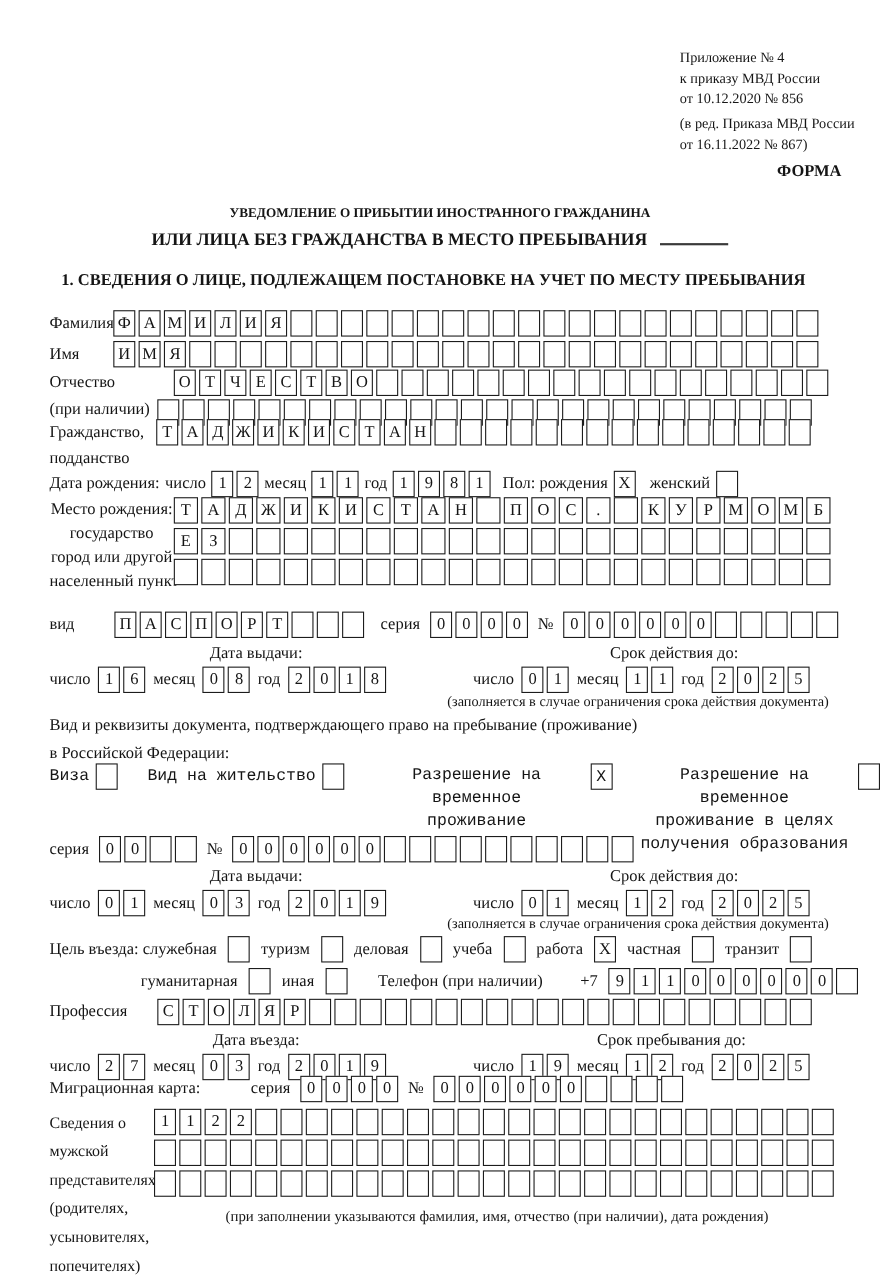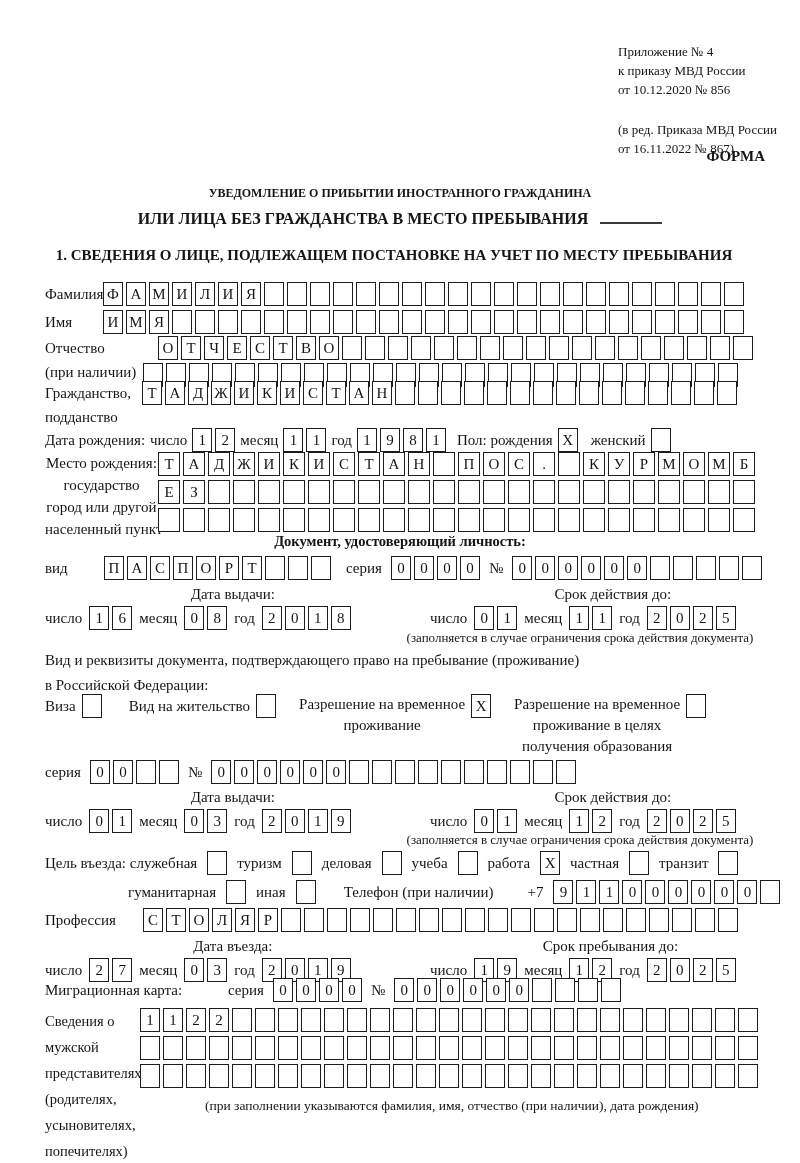--- a/index.html
+++ b/index.html
@@ -20,36 +20,36 @@
   .cells { display: inline-flex; gap: 3px; flex: 0 0 auto; }
   .cell {
     width: 20px; height: 24px; flex: 0 0 auto;
     border: 1.6px solid #1c1c1c; background: #fff;
     display: inline-flex; align-items: center; justify-content: center;
     font-size: 15px; line-height: 1;
   }
   .wide .cell { width: 22px; }
   .labelcol { display: flex; flex-direction: column; flex: 0 0 auto; }
   .cellcol { display: flex; flex-direction: column; gap: 3px; }
-  .grp { display: inline-flex; align-items: center; gap: 6px; }
+  .grp { display: inline-flex; align-items: center; gap: 6px; font-family: Liberation Mono, monospace; }
   .datecol { display: inline-block; text-align: center; }
   .daterow { display: flex; align-items: center; gap: 7px; margin-top: 2px; }
   .blank-line { display: inline-block; width: 62px; border-bottom: 2px solid #3a3a3a; height: 14px; margin-left: 12px; }
   .permit-label { font-size: 15px; line-height: 21px; text-align: center; }
 </style>
 </head>
 <body>
 
 <div class="page">
 
   <div class="r" style="top:42px; left:618px; flex-direction:column;">
     <div class="sm">Приложение № 4</div>
     <div class="sm">к приказу МВД России</div>
     <div class="sm">от 10.12.2020 № 856</div>
-    <div class="sm" style="margin-top:21px;">(в ред. Приказа МВД России</div>
+    <div class="sm" style="margin-top:3px;">(в ред. Приказа МВД России</div>
     <div class="sm">от 16.11.2022 № 867)</div>
   </div>
 
   <div class="r b" style="top:148px; right:35px; left:auto; font-size:15px;">ФОРМА</div>
 
   <div class="r" style="top:181px; left:0; width:800px; flex-direction:column; align-items:center;">
     <div class="b" style="font-size:12px; line-height:25px;font-family:Liberation Serif, serif;">УВЕДОМЛЕНИЕ О ПРИБЫТИИ ИНОСТРАННОГО ГРАЖДАНИНА</div>
     <div style="display:flex; align-items:baseline;">
       <span class="b" style="font-size:16px; line-height:25px;">ИЛИ ЛИЦА БЕЗ ГРАЖДАНСТВА В МЕСТО ПРЕБЫВАНИЯ</span>
       <span class="blank-line"></span>
@@ -337,21 +337,20 @@
           <span class="cell"></span>
           <span class="cell"></span>
           <span class="cell"></span>
           <span class="cell"></span>
           <span class="cell"></span>
           <span class="cell"></span>
         </span>
     </div>
   </div>
 
-  <div class="r b" style="top:533px; left:0; width:800px; justify-content:center; font-size:14.5px;">Документ, удостоверяющий личность:</div>
 
   <div class="r" style="top:556px; left:45px; align-items:center; gap:9px;">
     <span class="lbl" style="width:50px;">вид</span>
     <span class="cells">
         <span class="cell">П</span>
         <span class="cell">А</span>
         <span class="cell">С</span>
         <span class="cell">П</span>
         <span class="cell">О</span>
         <span class="cell">Р</span>

